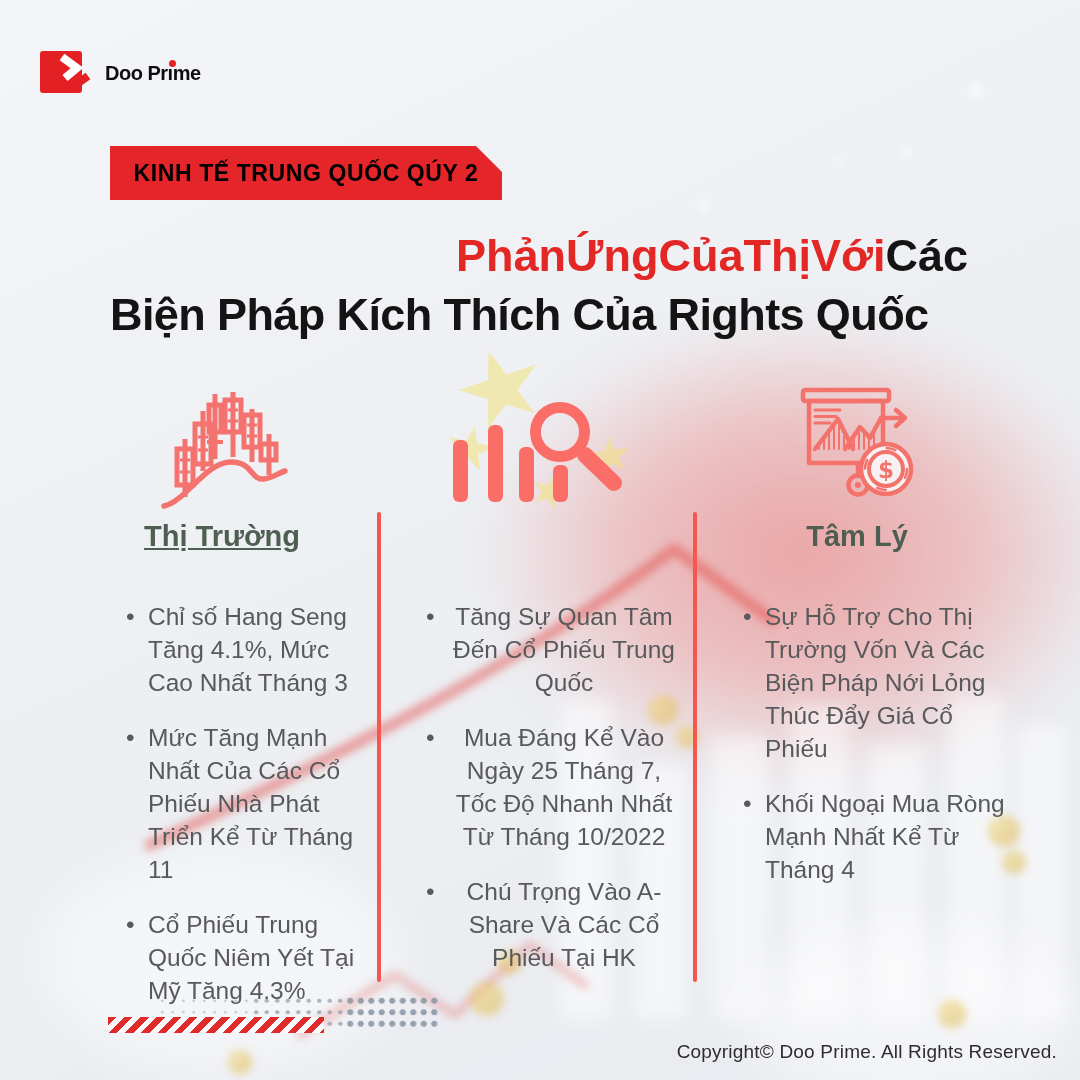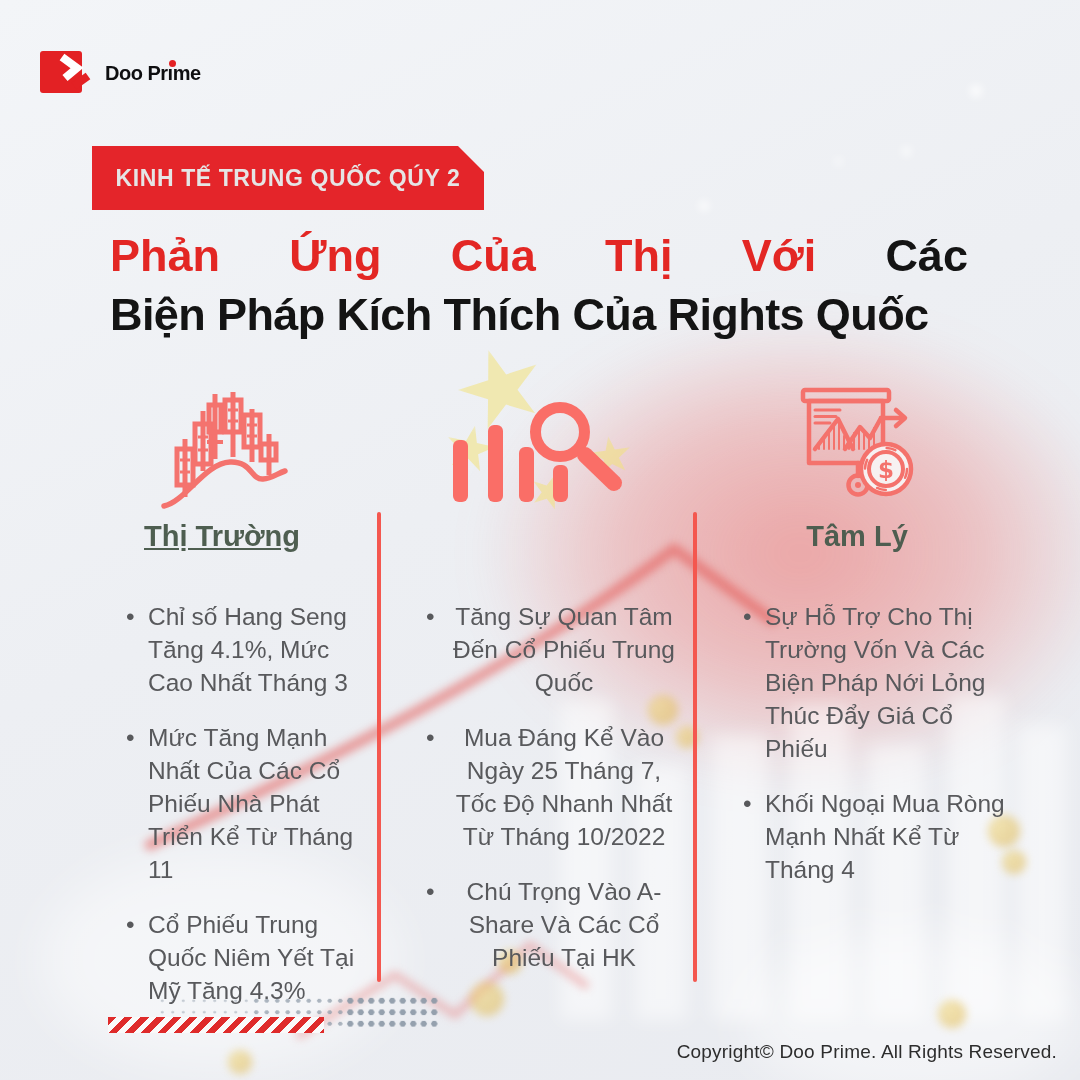--- a/index.html
+++ b/index.html
@@ -27,27 +27,27 @@
   .bg-coin { position:absolute; border-radius:50%; opacity:.55; filter:blur(4px);
     background: radial-gradient(circle at 35% 35%, #f0d678, #d9ab3e); }
   .glowdot { position:absolute; border-radius:50%; background:rgba(255,255,255,.85); filter:blur(4px); }
   
   .logo { position:absolute; left:40px; top:50px; display:flex; align-items:center; gap:13px; z-index:3; }
   .logo-text { font-size:20px; font-weight:700; color:#0e0e10; letter-spacing:-0.5px; white-space:nowrap; }
   .logo-i { position:relative; }
   .logo-i::before { content:""; position:absolute; left:1px; top:-2px; width:7px; height:7px;
     border-radius:50%; background:#e32124; }
   
-  .badge { position:absolute; left:92px; top:146px; width:392px; height:64px; background:#e4252a;
+  .badge { position:absolute; left:110px; top:146px; width:392px; height:54px; background:#e4252a;
     clip-path: polygon(0 0, calc(100% - 26px) 0, 100% 26px, 100% 100%, 0 100%);
     display:flex; align-items:center; justify-content:center;
-    color:#e5e5e5; font-size:23px; font-weight:700; letter-spacing:.6px; z-index:3; }
+    color:#000000; font-size:23px; font-weight:700; letter-spacing:.6px; z-index:3; }
   
   .headline { position:absolute; left:110px; top:226px; width:858px; z-index:3; }
-  .hl1 { display:flex; justify-content:space-between; align-items:baseline;
+  .hl1 { display:flex; justify-content:flex-end; align-items:baseline;
     font-size:45px; font-weight:800; color:#e32724; line-height:1.32; }
   .hl1 .black { color:#141414; }
   .hl2 { font-size:45px; font-weight:800; color:#141414; white-space:nowrap;
     letter-spacing:-0.6px; line-height:1.32; }
   
   .icon-svg { position:absolute; z-index:3; }
   .col-header { position:absolute; top:520px; font-size:29px; font-weight:800; color:#4e5e50;
     text-align:center; z-index:3; }
   .ch1 { left:97px;  width:250px;text-decoration:underline; }
   .ch2 { left:408px; width:260px; }

